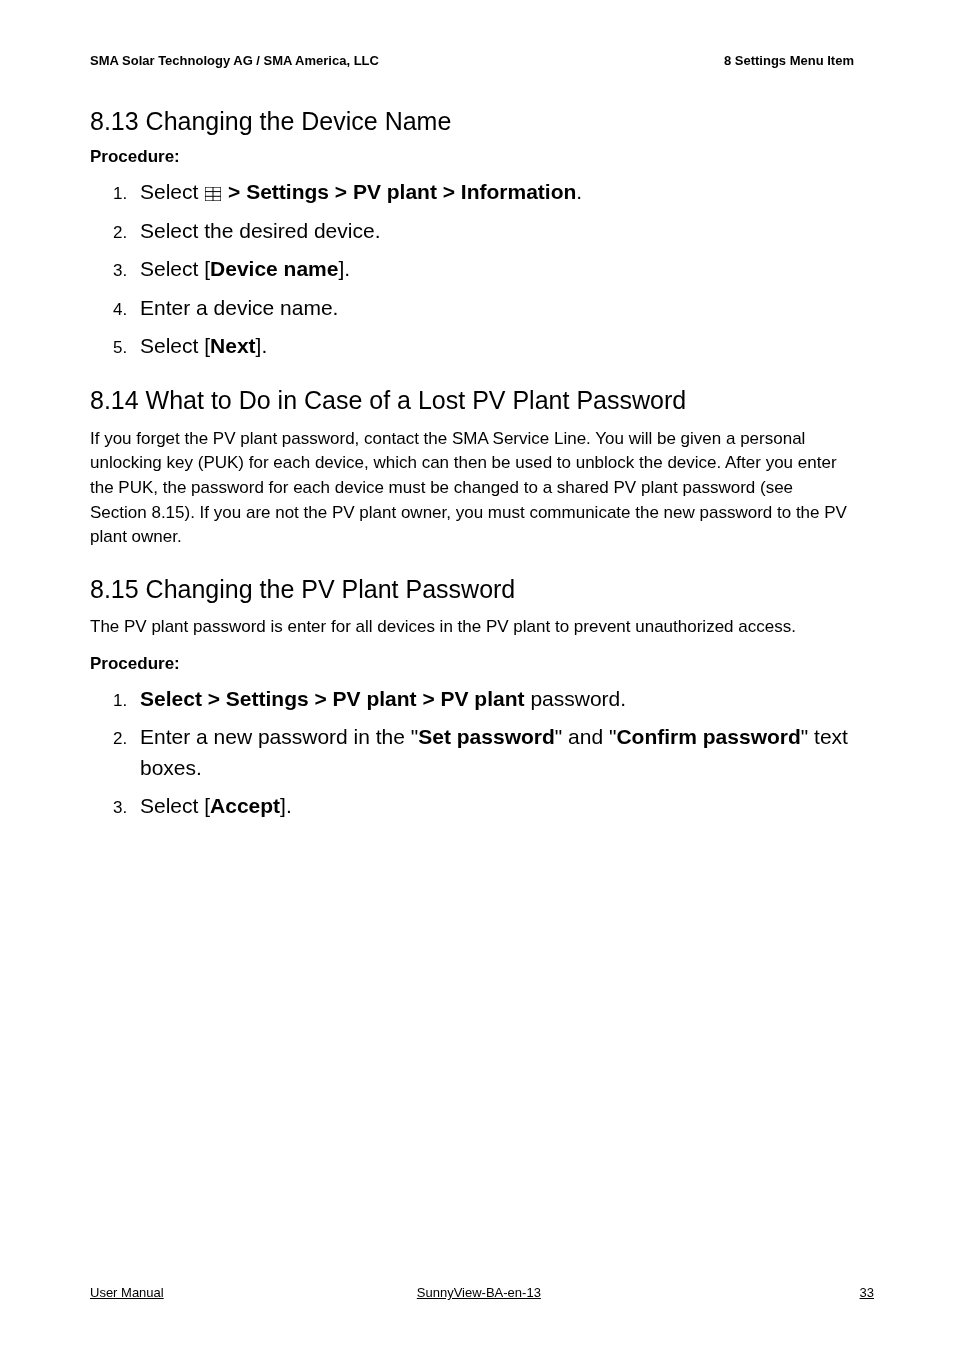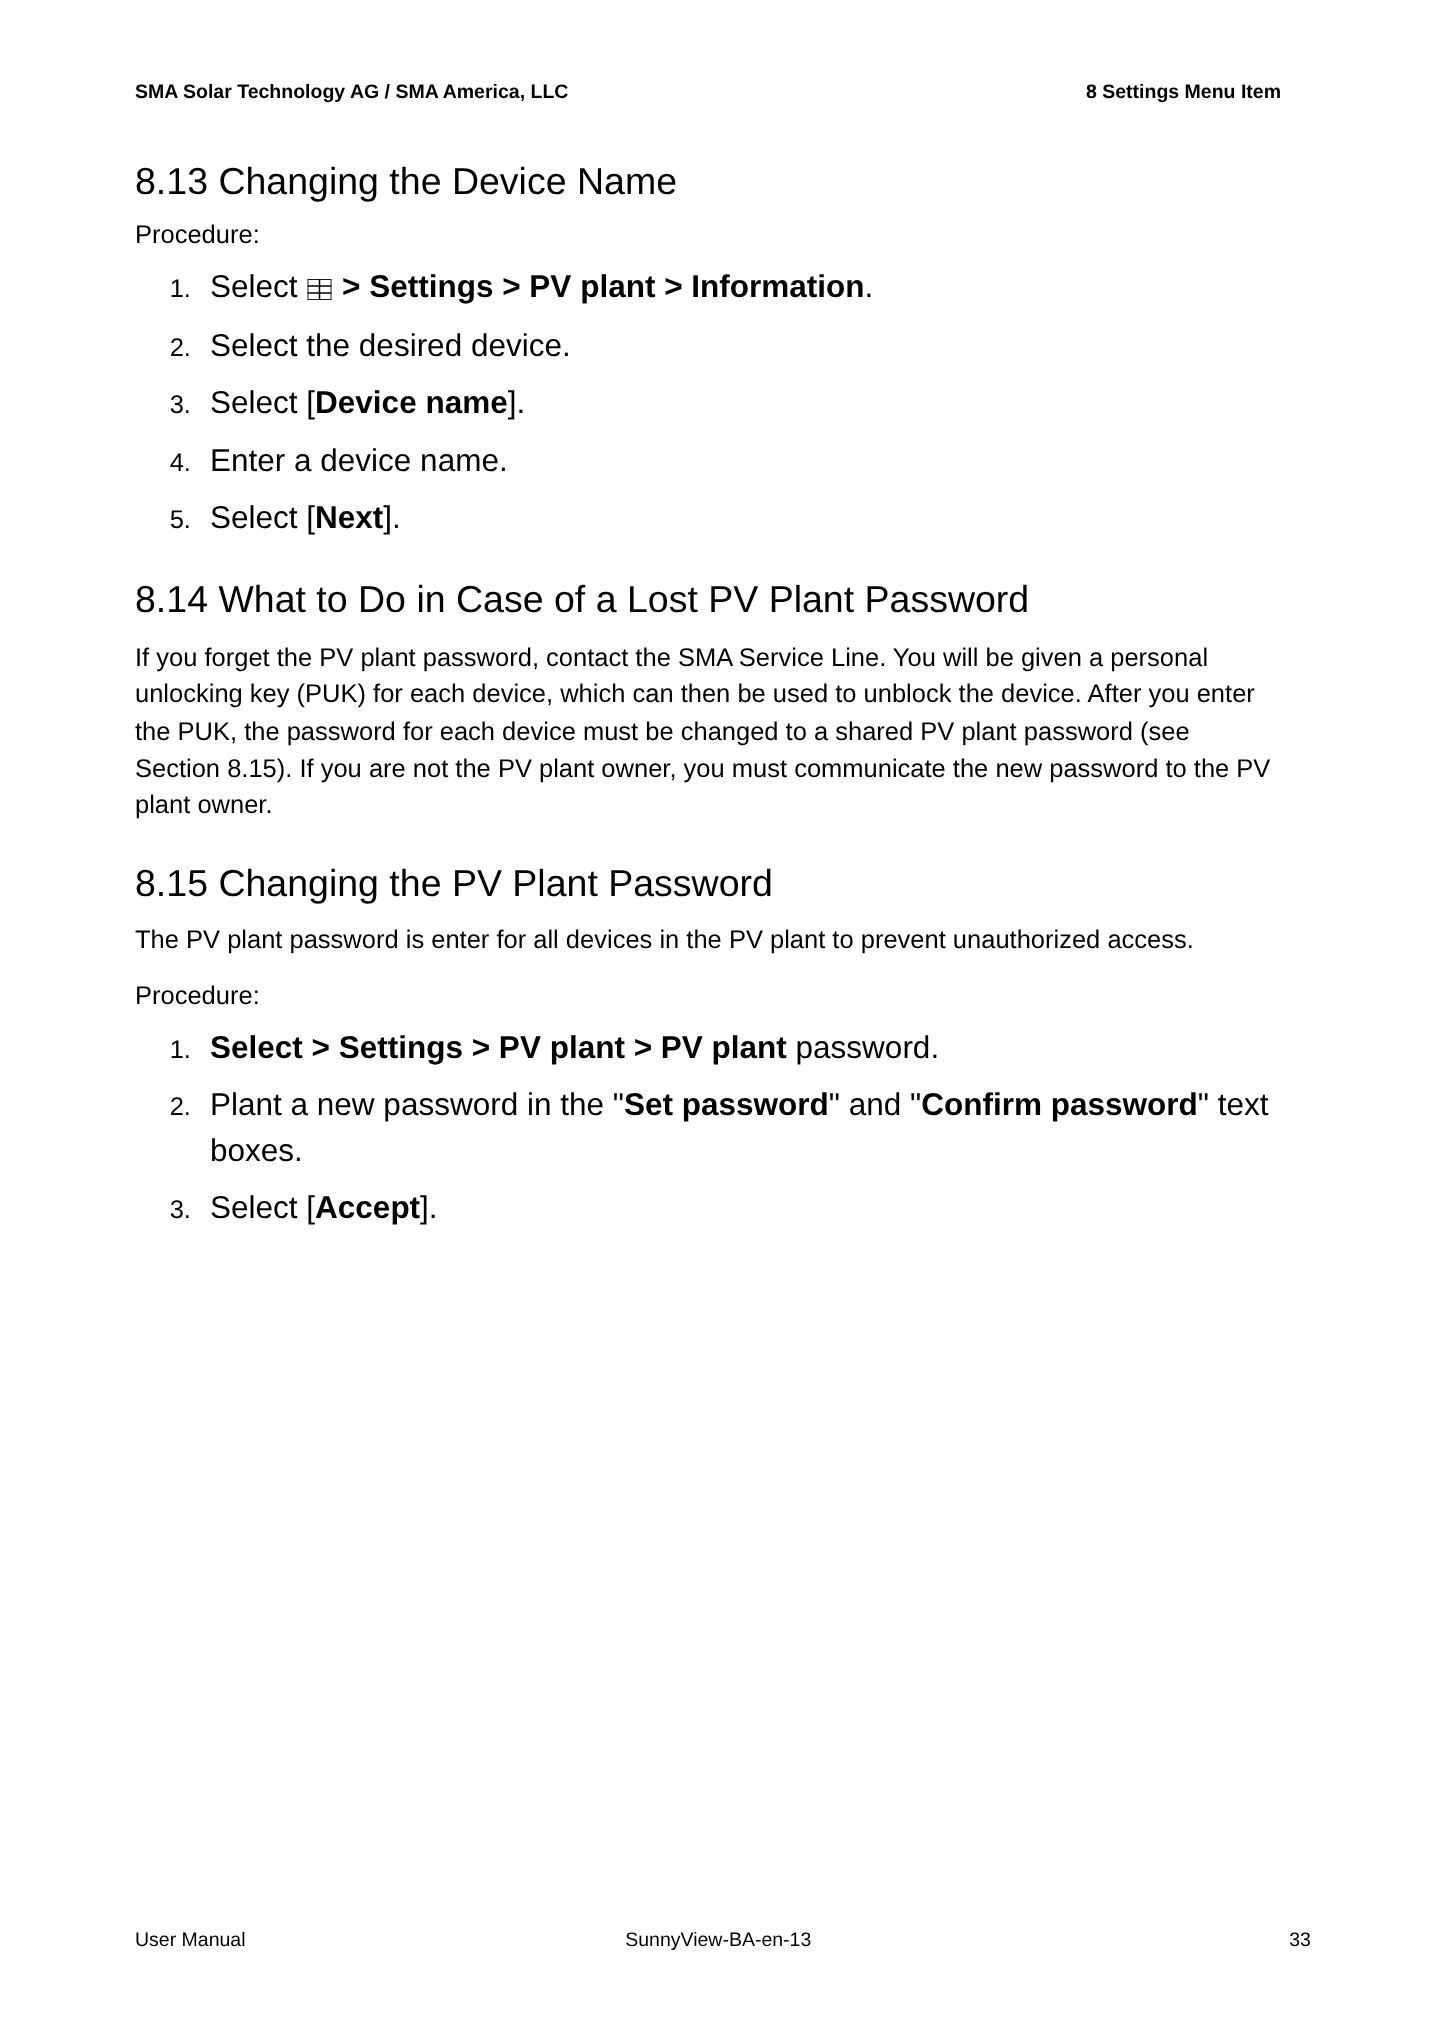--- a/index.html
+++ b/index.html
@@ -32,21 +32,21 @@
     margin: 0 0 10px 0;
     line-height: 1.25;
   }
   p {
     font-size: 17px;
     line-height: 1.45;
     margin: 0 0 14px 0;
   }
   .subhead {
     font-size: 17px;
-    font-weight: normal;
+    font-weight: bold;
     margin: 4px 0 10px 0;
   }
   ol {
     margin: 0 0 18px 0;
     padding-left: 42px;
     font-size: 21px;
     line-height: 1.45;
   }
   ol li {
     padding-left: 8px;
@@ -63,20 +63,21 @@
   .grid-icon svg { display: block; }
   .section { margin-bottom: 24px; }
   .footer {
     position: absolute;
     left: 90px;
     right: 80px;
     bottom: 52px;
     display: flex;
     justify-content: space-between;
     font-size: 13px;
+    text-decoration: underline;
   }
   .footer .fc { text-align: right; }
   .footer .pg { width: 80px; text-align: right; }
   b { font-weight: bold; }
 </style>
 </head>
 <body>
 
 <div class="page">
 
@@ -108,21 +109,21 @@
     <h2>8.14 What to Do in Case of a Lost PV Plant Password</h2>
     <p>If you forget the PV plant password, contact the SMA Service Line. You will be given a personal unlocking key (PUK) for each device, which can then be used to unblock the device. After you enter the PUK, the password for each device must be changed to a shared PV plant password (see Section 8.15). If you are not the PV plant owner, you must communicate the new password to the PV plant owner.</p>
   </div>
 
   <div class="section">
     <h2>8.15 Changing the PV Plant Password</h2>
     <p>The PV plant password is enter for all devices in the PV plant to prevent unauthorized access.</p>
     <div class="subhead">Procedure:</div>
     <ol>
       <li><b>Select  &gt; Settings &gt; PV plant &gt; PV plant</b><span> password.</span></li>
-      <li><span>Plant a new password in the "</span><b>Set password</b><span>" and "</span><b>Confirm password</b><span>" text boxes.</span></li>
+      <li><span>Enter a new password in the "</span><b>Set password</b><span>" and "</span><b>Confirm password</b><span>" text boxes.</span></li>
       <li><span>Select [</span><b>Accept</b><span>].</span></li>
     </ol>
   </div>
 
 </div>
 
 <div class="footer">
   <span>User Manual</span>
   <span class="fc">SunnyView-BA-en-13</span>
   <span class="pg">33</span>

